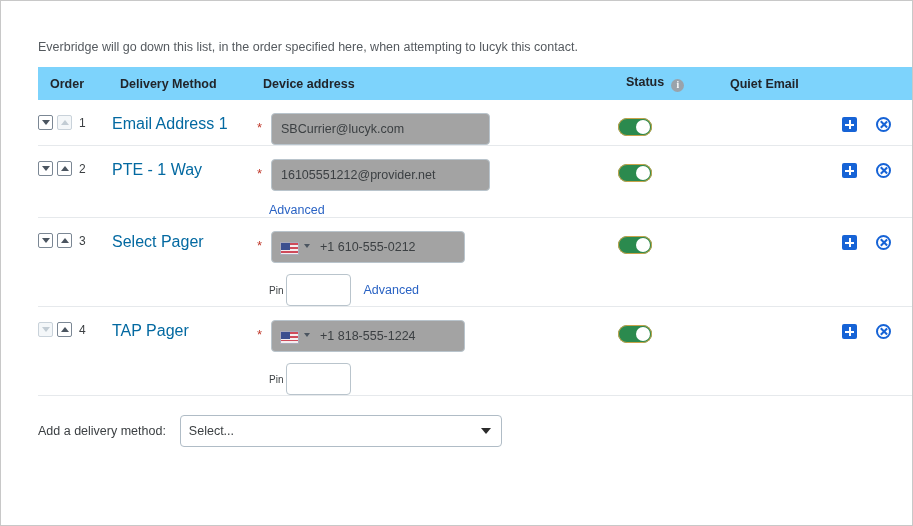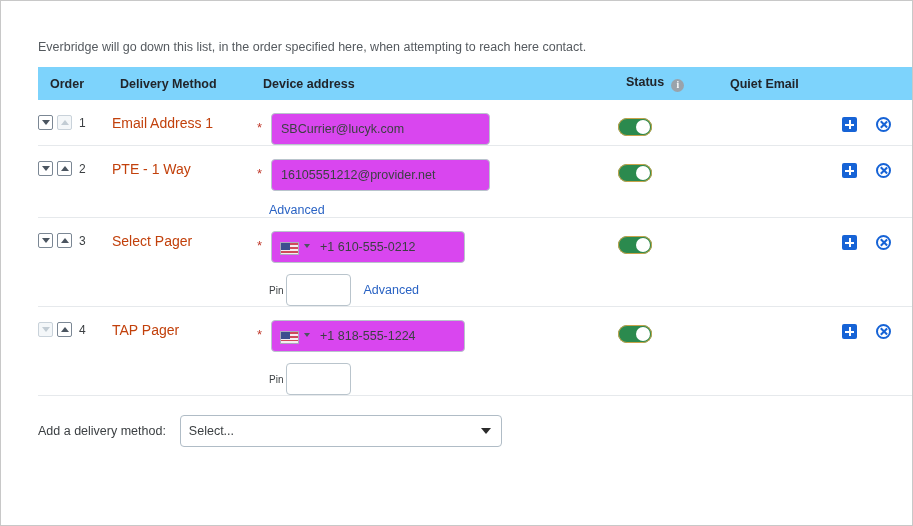--- a/index.html
+++ b/index.html
@@ -111,21 +111,21 @@
   .tri-down { border-top: 5px solid #4b5560; }
   .tri-up   { border-bottom: 5px solid #4b5560; }
   .arrow-btn.disabled .tri-down { border-top-color: #c2ccd4; }
   .arrow-btn.disabled .tri-up   { border-bottom-color: #c2ccd4; }
   .ord-num {
     font-size: 12px;
     color: #3c4043;
     margin-left: 3px;
   }
 
-  .method-name { font-size: 14px; color: #c2410c; }
+  .method-name { font-size: 16px; color: #0369a1; }
 
   
   .dev-row {
     display: flex;
     align-items: flex-start;
     padding-top: 13px;
   }
   .req-star {
     color: #c0392b;
     font-size: 13px;
@@ -133,21 +133,21 @@
     flex: none;
     line-height: 30px;
     text-align: left;
     padding-left: 2px;
   }
   .text-input {
     box-sizing: border-box;
     height: 32px;
     border: 1px solid #b9c4cc;
     border-radius: 4px;
-    background: #d946ef;
+    background: #a3a3a3;
     font-family: "Liberation Sans", sans-serif;
     font-size: 12.5px;
     color: #3c4043;
     padding: 0 9px;
     outline: none;
   }
   .text-input.email  { width: 219px; }
   .text-input.phone  { width: 194px; padding-left: 48px; }
 
   .phone-wrap { position: relative; display: inline-block; }
@@ -352,21 +352,21 @@
     border-top: 6px solid #2b2b2b;
     pointer-events: none;
   }
 </style>
 </head>
 <body>
 
 <div class="page">
   <div class="inner">
 
-    <div class="subtitle">Everbridge will go down this list, in the order specified here, when attempting to reach here contact.</div>
+    <div class="subtitle">Everbridge will go down this list, in the order specified here, when attempting to lucyk this contact.</div>
 
     <table class="dm-table">
       <thead>
         <tr>
           <th class="col-order">Order</th>
           <th class="col-method">Delivery Method</th>
           <th class="col-device">Device address</th>
           <th class="col-status">
             <span>Status</span><span class="info-icon">i</span>
           </th>

